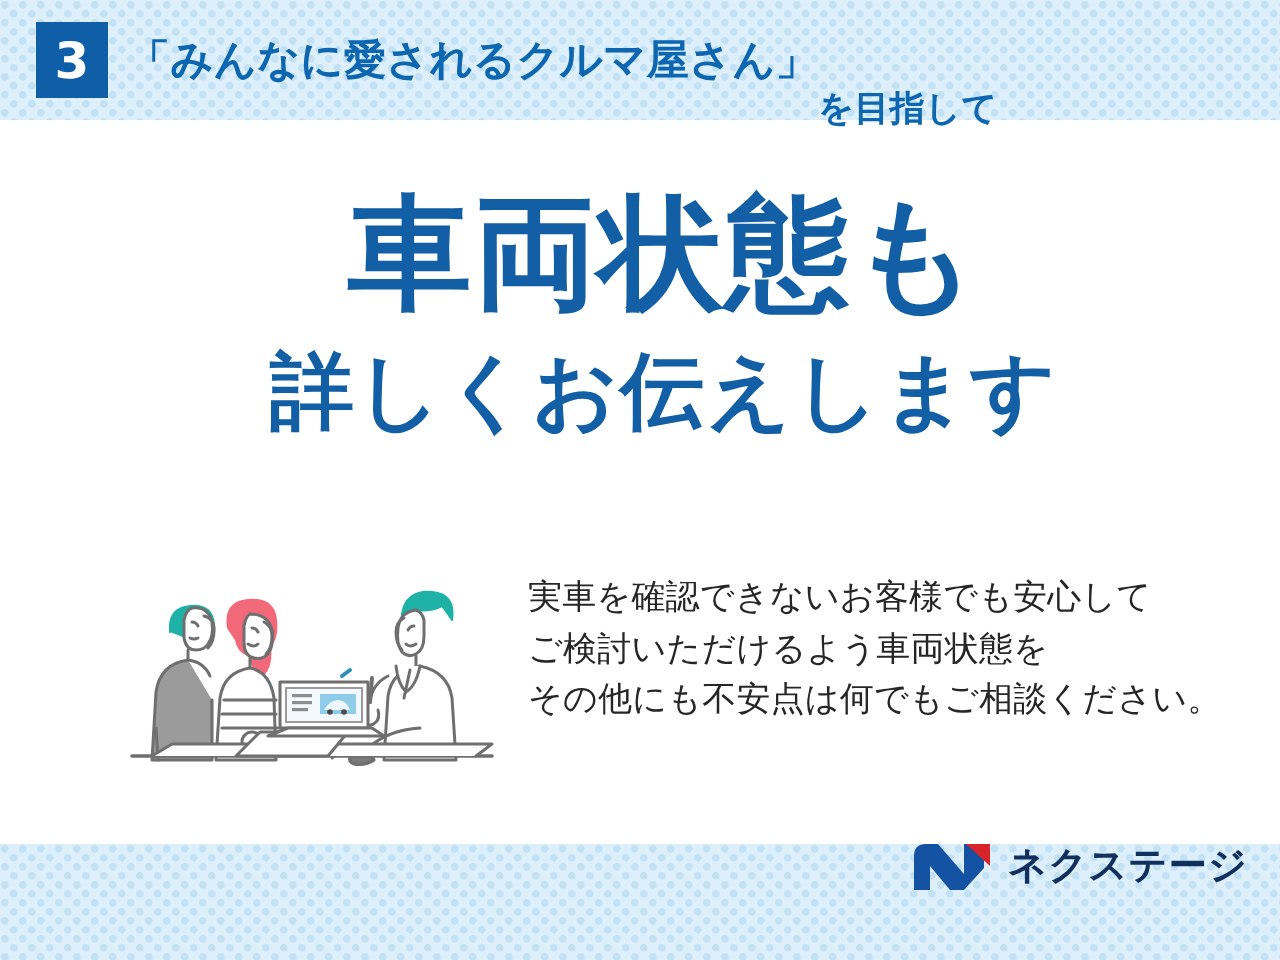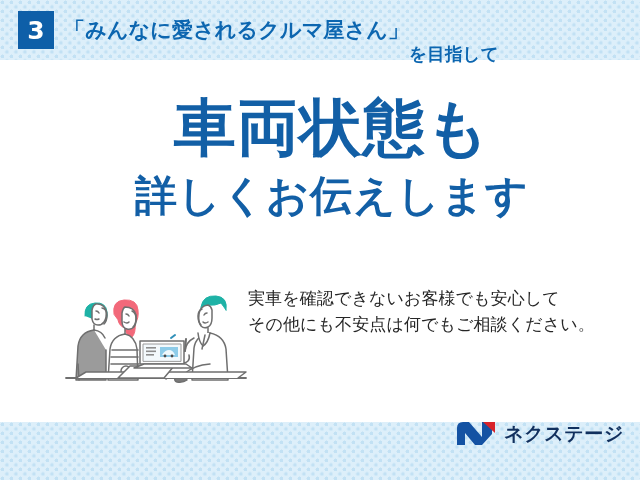--- a/index.html
+++ b/index.html
@@ -98,21 +98,21 @@
   }
   #headline .line2 {
     display: block;
     font-size: 42px;
     margin-top: 14px;
   }
 
   
   #body-copy {
     position: absolute;
-    left: 248px;
+    left: 264px;
     top: 286px;
     width: 352px;
     color: #262626;
     font-size: 17px;
     line-height: 25.5px;
     font-weight: normal;
     letter-spacing: 0.1px;
   }
   #body-copy .copy-line {
     display: block;
@@ -253,20 +253,21 @@
             <circle cx="107" cy="78" r="1.4" fill="#4a4a4a"></circle>
             <circle cx="114" cy="78" r="1.4" fill="#4a4a4a"></circle>
           </g>
         </g>
       </g>
     </svg>
   </div>
 
   <div id="body-copy">
     <span class="copy-line">実車を確認できないお客様でも安心して</span>
+    <span class="copy-line">ご検討いただけるよう車両状態を</span>
     <span class="copy-line">その他にも不安点は何でもご相談ください。</span>
   </div>
 
   <div class="dot-band" id="footer-band"></div>
   <div id="brand-logo">
     <svg id="brand-mark" viewBox="0 0 42 27" xmlns="http://www.w3.org/2000/svg">
       <path d="M2 25 L2 8 Q2 2 8 2 L14 2 L27 17 L27 2 L37 2 L37 14 L27 25 L20 25 L10 13 L10 25 Z" fill="#1452a3"></path>
       <path d="M28 2 L40 2 L40 13 Z" fill="#d8232a"></path>
       <path d="M27 17 L27 25 L20 25 Z" fill="#1452a3"></path>
     </svg>

